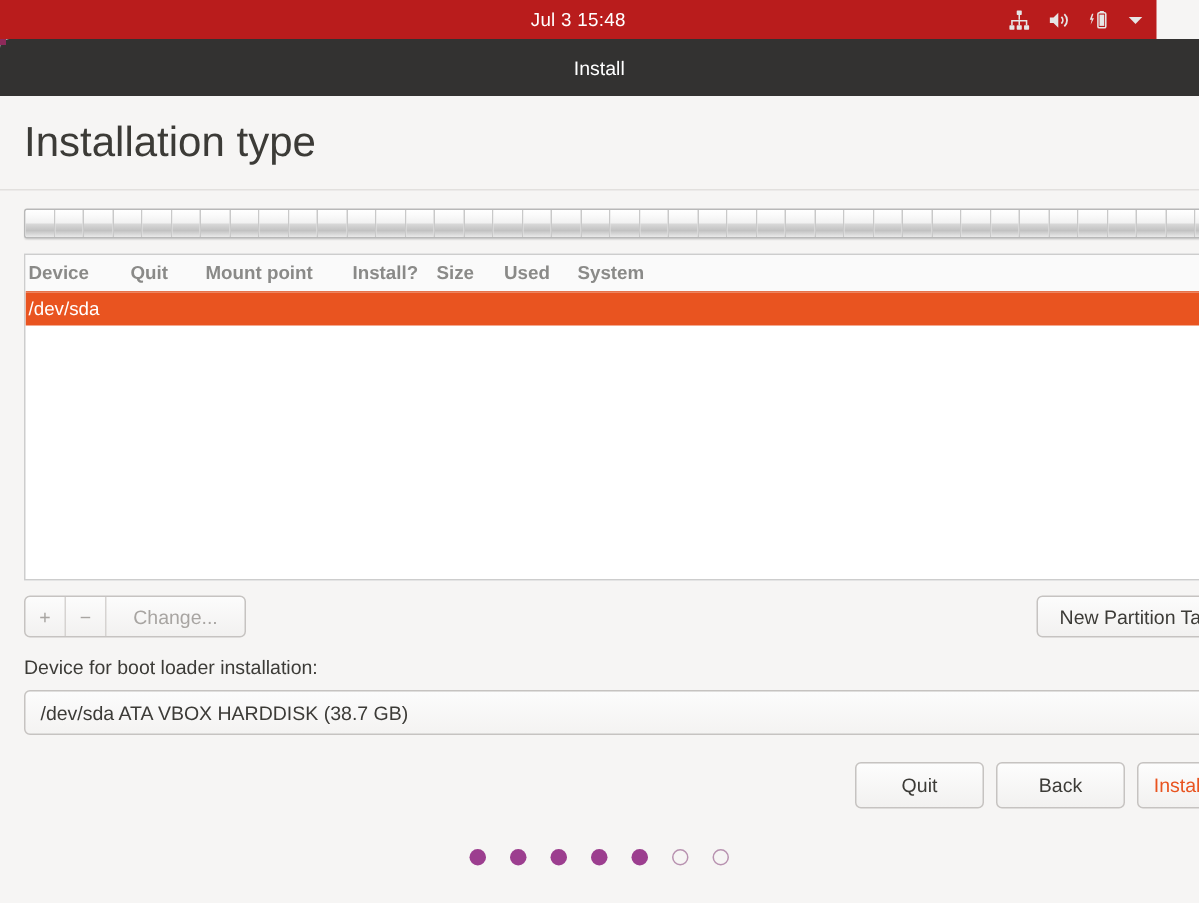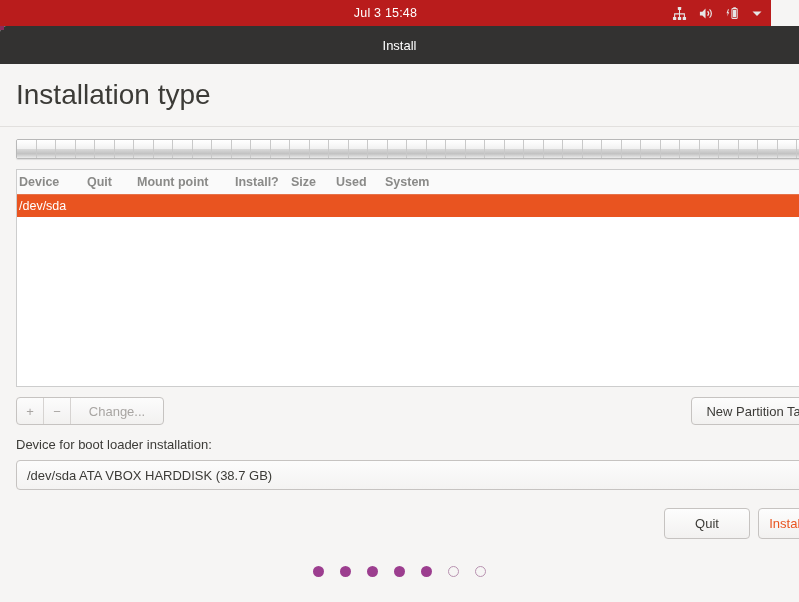--- a/index.html
+++ b/index.html
@@ -382,20 +382,21 @@
     <div id="btn-new-table">New Partition Table...</div>
   </div>
 
   <div id="boot-label">Device for boot loader installation:</div>
   <div id="boot-combo">
     <span>/dev/sda ATA VBOX HARDDISK (38.7 GB)</span>
   </div>
 
   <div id="action-row">
     <div class="action-btn" id="btn-quit">Quit</div>
+    <div class="action-btn" id="btn-back">Back</div>
     <div class="action-btn" id="btn-install">Install Now</div>
   </div>
 </div>
 
 <div id="dots">
     <span class="dot filled"></span>
     <span class="dot filled"></span>
     <span class="dot filled"></span>
     <span class="dot filled"></span>
     <span class="dot filled"></span>

